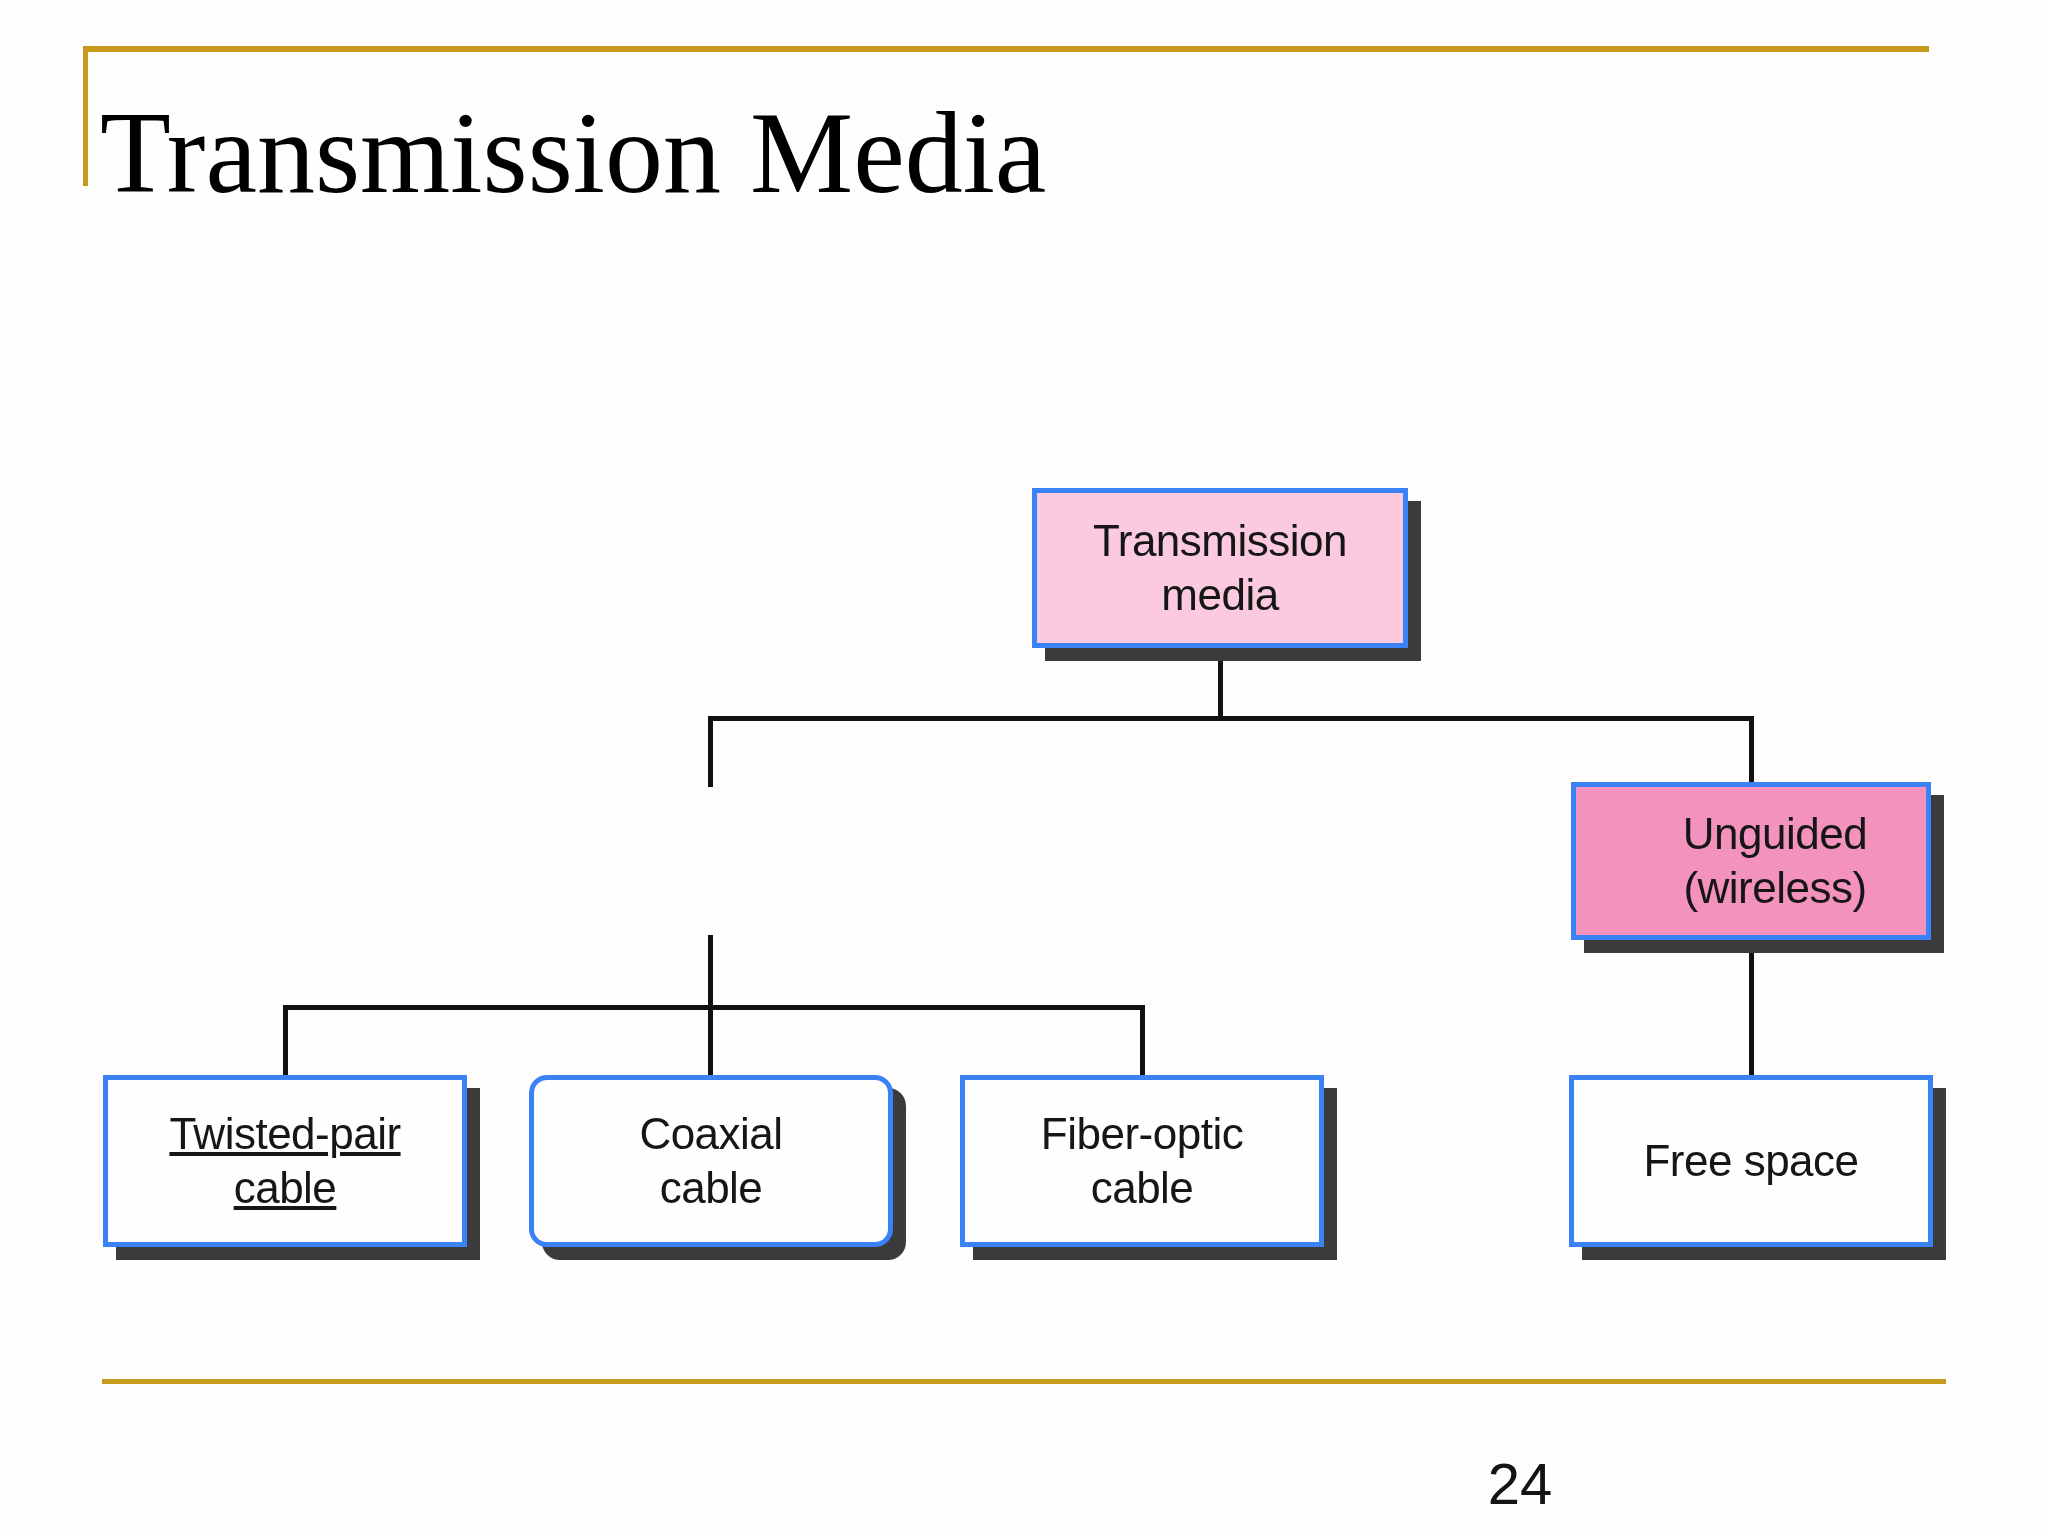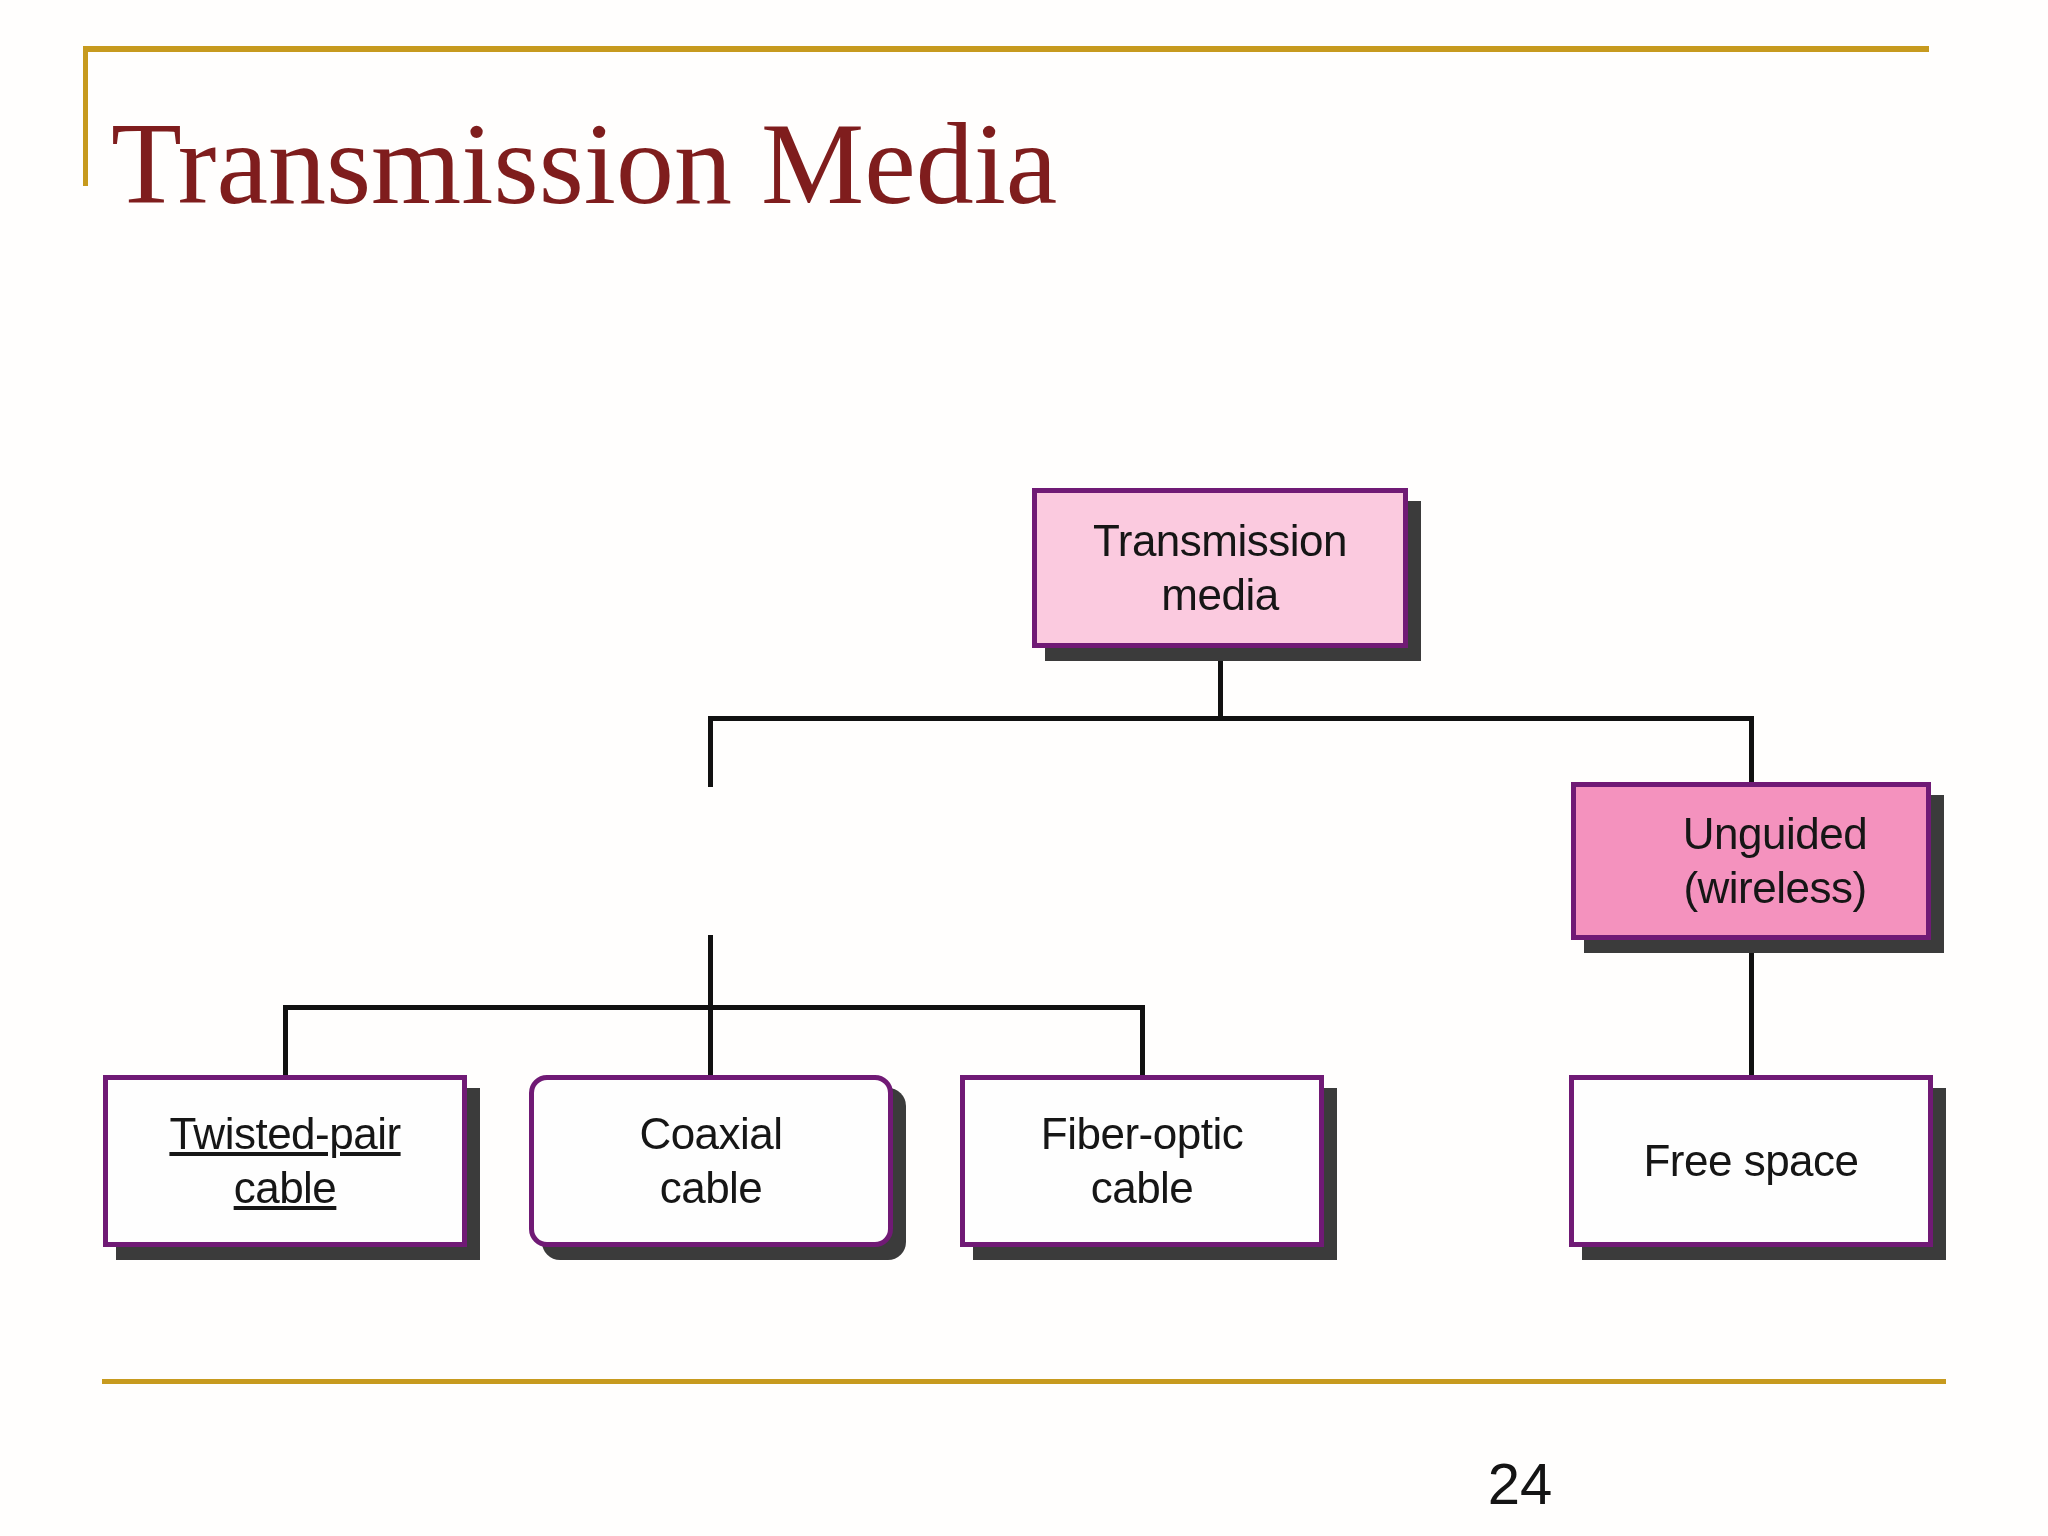--- a/index.html
+++ b/index.html
@@ -25,26 +25,26 @@
   }
   .rule.top    { left: 83px;  top: 46px;   width: 1846px; height: 6px; }
   .rule.leftv  { left: 83px;  top: 46px;   width: 5px;    height: 140px; }
   .rule.bottom { left: 102px; top: 1379px; width: 1844px; height: 5px; }
 
   
   .title {
     position: absolute;
     left: 100px;
     top: 95px;
-    margin: 11px;
+    margin: 0;
     font-family: "Liberation Serif", serif;
     font-weight: normal;
     font-size: 116px;
     line-height: 1;
-    color: #7f1d1d;
+    color: #000000;
     white-space: nowrap;
     letter-spacing: 0px;
   }
 
   
   .conn {
     position: absolute;
     background: #111111;
   }
   .c-root-drop     { left: 1218px; top: 645px;  width: 5px;    height: 76px; }
@@ -55,21 +55,21 @@
   .c-h2            { left: 283px;  top: 1005px; width: 862px;  height: 5px;  }
   .c-twisted-drop  { left: 283px;  top: 1005px; width: 5px;    height: 75px; }
   .c-coax-drop     { left: 708px;  top: 1005px; width: 5px;    height: 75px; }
   .c-fiber-drop    { left: 1140px; top: 1005px; width: 5px;    height: 75px; }
   .c-free-stem     { left: 1749px; top: 935px;  width: 5px;    height: 145px; }
 
   
   .node {
     position: absolute;
     box-sizing: border-box;
-    border: 5px solid #701a75;
+    border: 5px solid #3b82f6;
     box-shadow: 13px 13px 0 #3b3b3b;
     display: flex;
     flex-direction: column;
     align-items: center;
     justify-content: center;
     text-align: center;
     font-size: 44px;
     line-height: 1.22;
     color: #161616;
     letter-spacing: -0.5px;

